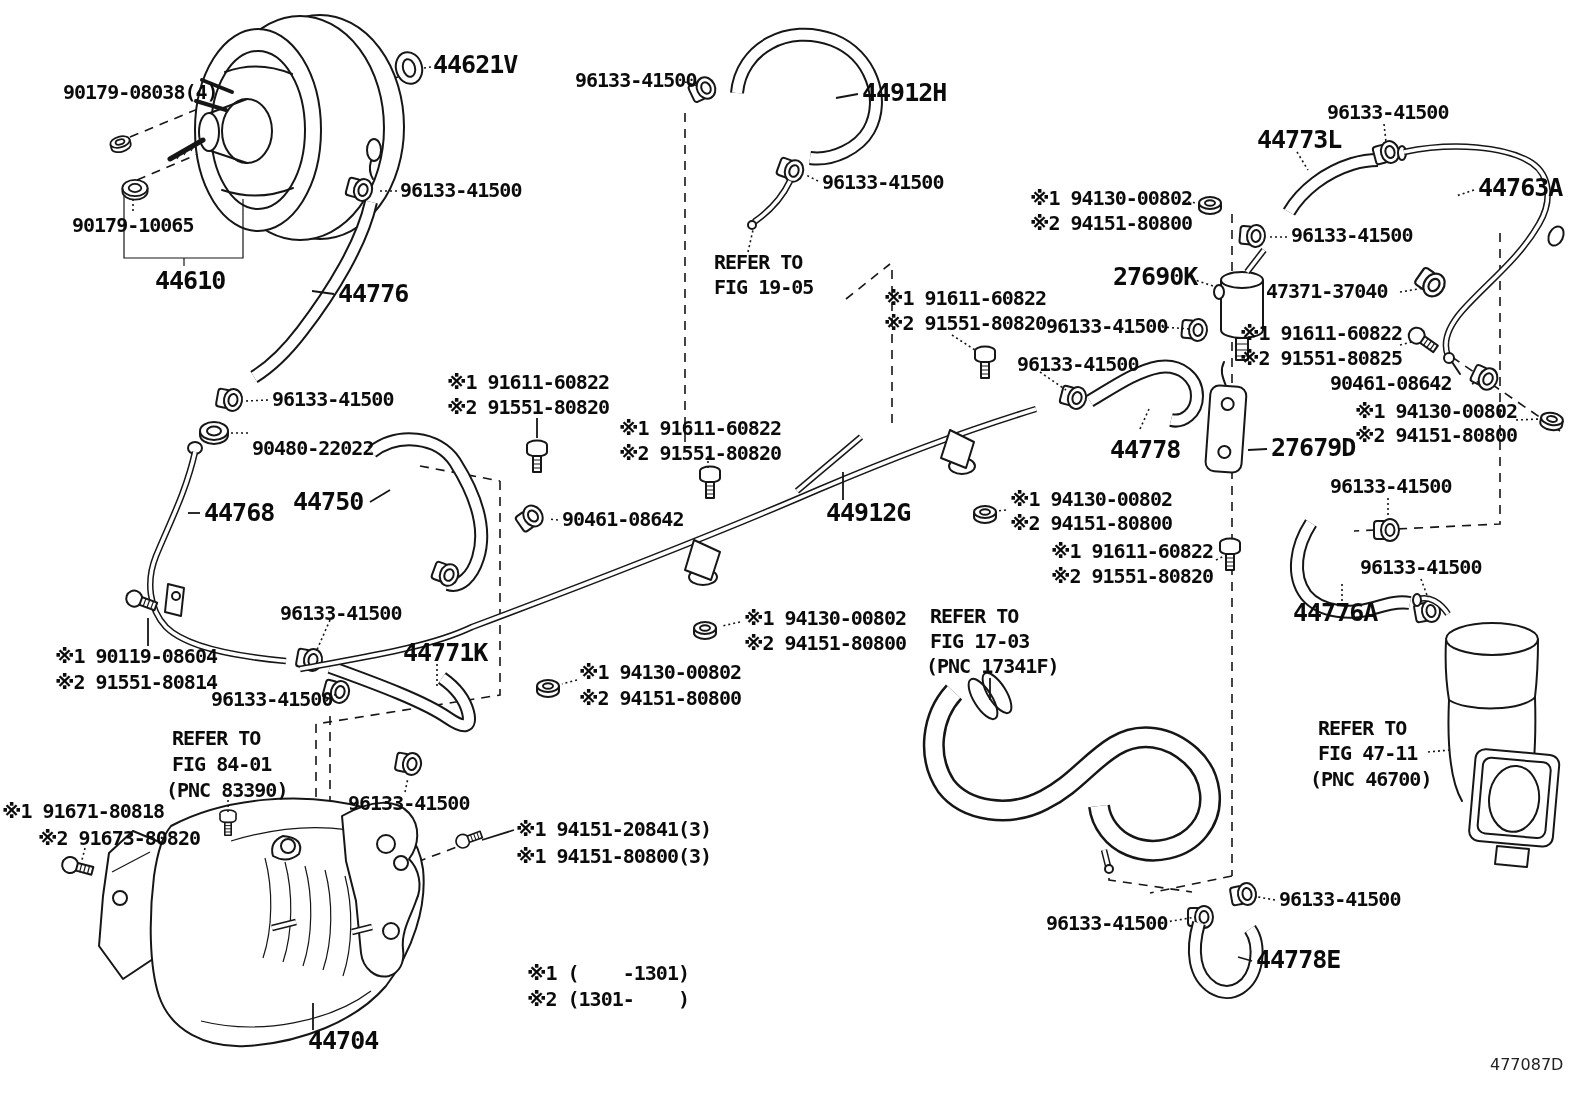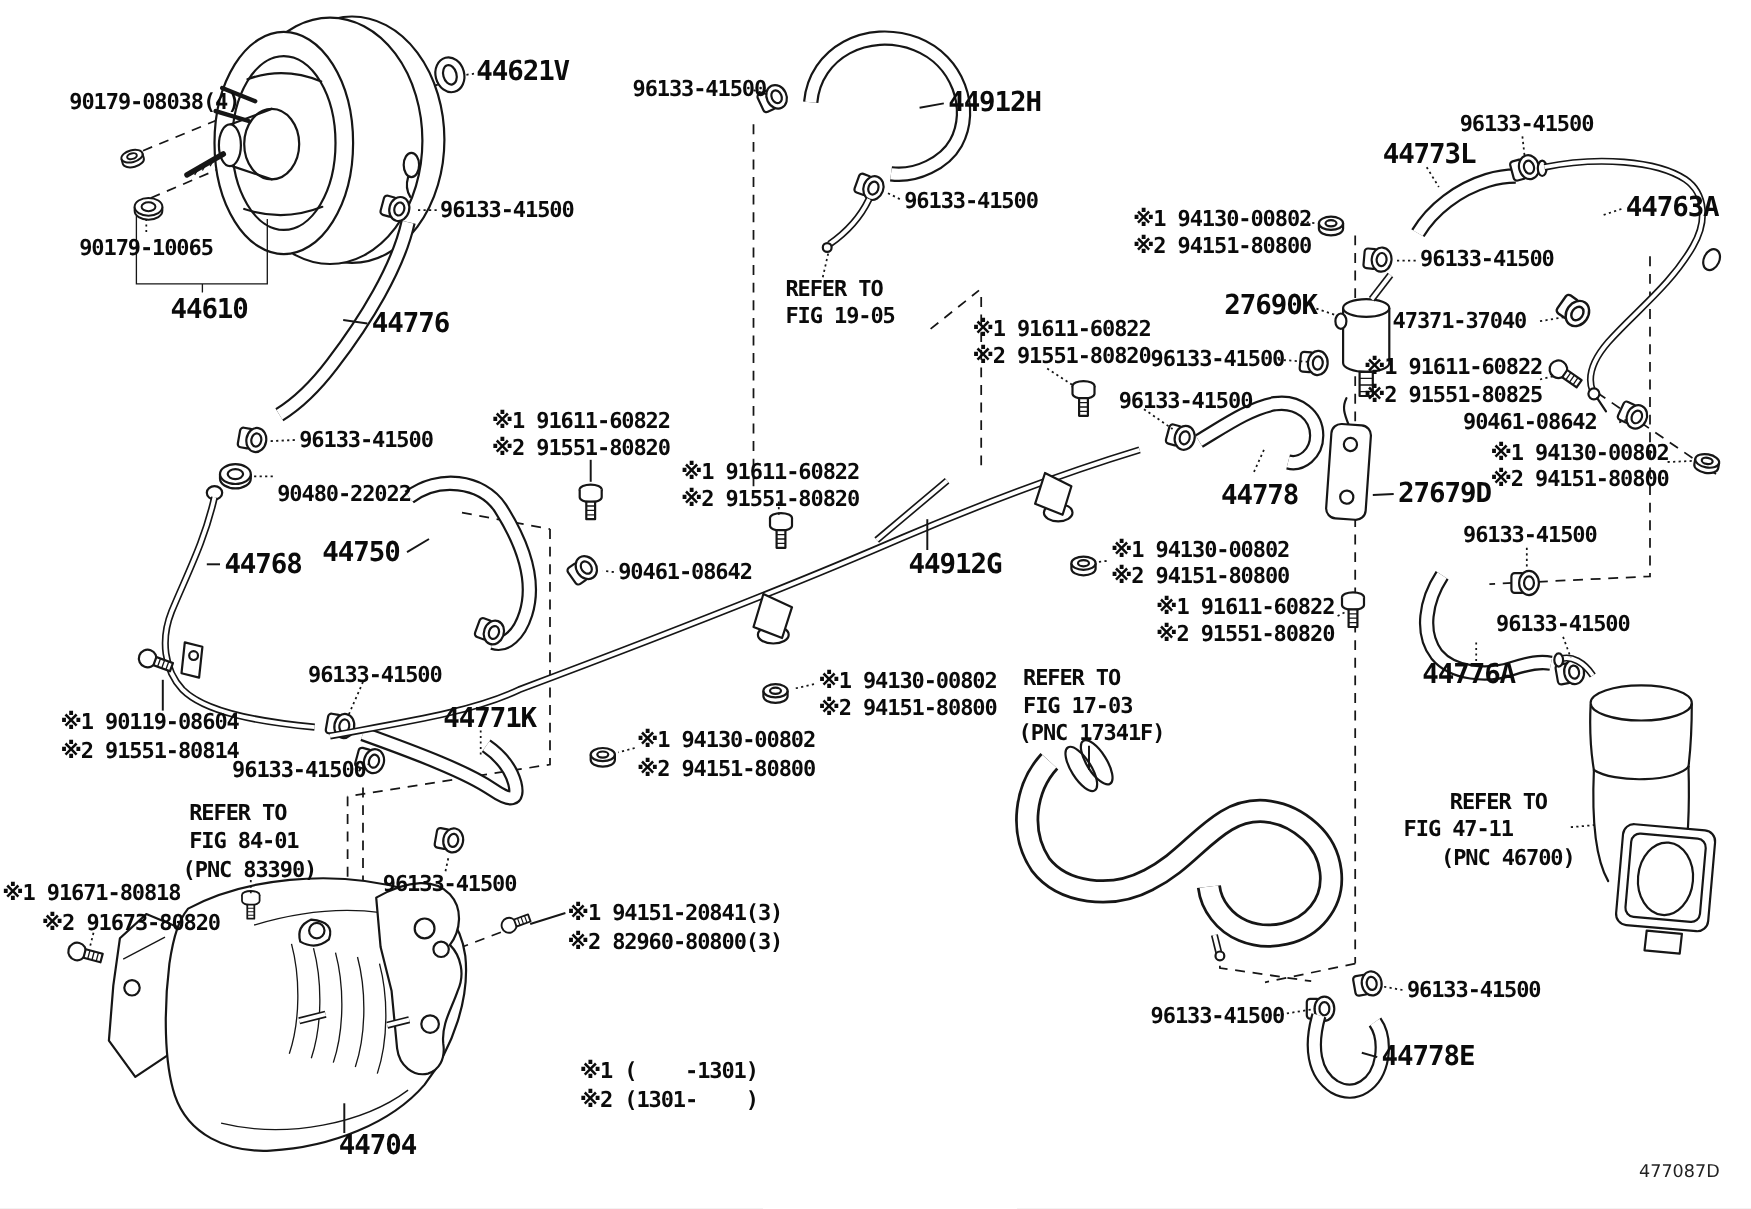--- a/index.html
+++ b/index.html
@@ -385,27 +385,27 @@
       <div class="lbl" style="left: 744px; top: 633px;">※2 94151-80800</div>
       <div class="lbl" style="left: 579px; top: 662px;">※1 94130-00802</div>
       <div class="lbl" style="left: 579px; top: 688px;">※2 94151-80800</div>
       <div class="lbl" style="left: 930px; top: 606px;">REFER TO</div>
       <div class="lbl" style="left: 930px; top: 631px;">FIG 17-03</div>
       <div class="lbl" style="left: 926px; top: 656px;">(PNC 17341F)</div>
       <div class="lbl" style="left: 172px; top: 728px;">REFER TO</div>
       <div class="lbl" style="left: 172px; top: 754px;">FIG 84-01</div>
       <div class="lbl" style="left: 166px; top: 780px;">(PNC 83390)</div>
       <div class="lbl" style="left: 1318px; top: 718px;">REFER TO</div>
-      <div class="lbl" style="left: 1276px; top: 743px;">FIG 47-11</div>
+      <div class="lbl" style="left: 1318px; top: 743px;">FIG 47-11</div>
       <div class="lbl" style="left: 1310px; top: 769px;">(PNC 46700)</div>
       <div class="lbl" style="left: 2px; top: 801px;">※1 91671-80818</div>
       <div class="lbl" style="left: 2px; top: 828px; margin-left: 36px;">※2 91673-80820</div>
       <div class="lbl" style="left: 348px; top: 793px;">96133-41500</div>
       <div class="lbl" style="left: 516px; top: 819px;">※1 94151-20841(3)</div>
-      <div class="lbl" style="left: 516px; top: 846px;">※2 82960-80800(3)</div>
+      <div class="lbl" style="left: 516px; top: 846px;">※1 94151-80800(3)</div>
       <div class="lbl" style="left: 1046px; top: 913px;">96133-41500</div>
       <div class="lbl" style="left: 1279px; top: 889px;">96133-41500</div>
       <div class="lbl big" style="left: 1256px; top: 947px;">44778E</div>
       <div class="lbl" style="left: 527px; top: 963px;">※1 (    -1301)</div>
       <div class="lbl" style="left: 527px; top: 989px;">※2 (1301-    )</div>
       <div class="lbl big" style="left: 308px; top: 1028px;">44704</div>
       <div class="lbl plain" style="left: 1490px; top: 1057px;">477087D</div>
     </div>
 
 </div>

